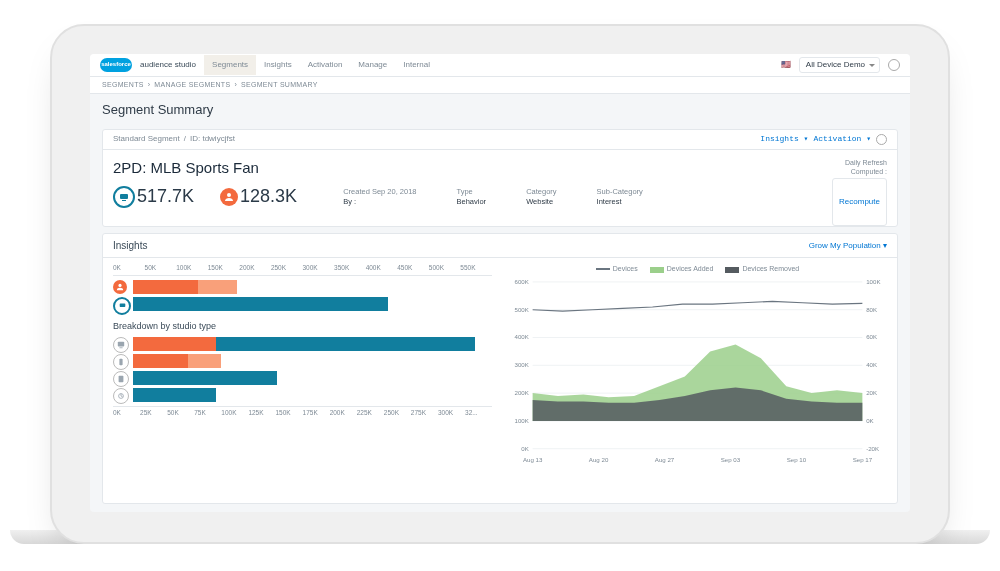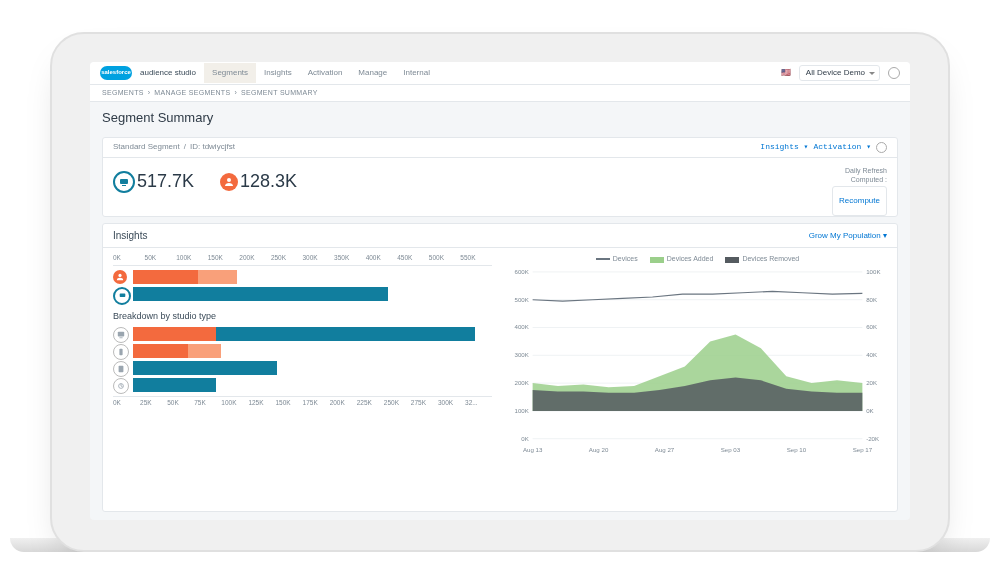--- a/index.html
+++ b/index.html
@@ -5,21 +5,21 @@
   :root{
     --laptop-w:900px; --laptop-h:520px;
     --screen-w:820px;--screen-h:460px;
     --bg:#f4f6f8; --card:#ffffff; --border:#e3e7eb;
     --muted:#7e8a95; --text:#2f3b47; --blue:#0176d3;
     --teal:#117e9e; --orange:#f36a3e; --orange2:#f9a07a;
     --green:#9bcf8b; --darkgrey:#555b60;
     --link:#0176d3;
   }
   body{margin:0;background:#fff;font:10px/1.3 'Helvetica Neue',Arial,sans-serif;color:var(--text);}
-  .laptop{width:var(--laptop-w);height:var(--laptop-h);margin:32px auto 0 auto;
+  .laptop{width:var(--laptop-w);height:var(--laptop-h);margin:24px auto 0 auto;
     border:2px solid #e0e0e0;border-radius:34px;background:#f0f0f0;position:relative;
     box-shadow:0 18px 40px -20px rgba(0,0,0,.25);padding:28px 38px 30px 38px;box-sizing:border-box;}
   .screen{width:100%;height:100%;background:var(--bg);border-radius:4px;overflow:hidden;
     display:flex;flex-direction:column;}
   .base{width:980px;height:14px;margin:-2px auto 0 auto;border-radius:0 0 38px 38px;
     background:linear-gradient(#f0f0f0,#d8d8d8);box-shadow:0 28px 20px -18px rgba(0,0,0,.18);}
   .notch{width:120px;height:6px;margin:-14px auto 0 auto;background:#d8d8d8;border-radius:0 0 10px 10px;}
 
   
   .topbar{height:22px;background:#fff;border-bottom:1px solid var(--border);display:flex;
@@ -45,21 +45,21 @@
   h1.title{margin:0 0 4px 0;font-size:13px;font-weight:400;color:var(--text);}
 
   .card{background:var(--card);border:1px solid var(--border);border-radius:3px;}
 
   .seg-header{padding:4px 10px;border-bottom:1px solid var(--border);display:flex;
     align-items:center;font-size:8px;color:var(--muted);}
   .seg-header .right{margin-left:auto;display:flex;gap:5px;color:var(--link);font-family:Liberation Mono, monospace;}
   .seg-body{padding:8px 10px 10px 10px;}
   .seg-body h2{margin:0 0 8px 0;font-size:15px;font-weight:400;color:#1b2a3a;}
   .recomp{font-size:7px;color:var(--muted);text-align:right;float:right;}
-  .recomp a{display:inline-block;border:1px solid var(--border);padding:9px 6px;border-radius:3px;
+  .recomp a{display:inline-block;border:1px solid var(--border);padding:18px 6px;border-radius:3px;
     color:var(--link);font-size:8px;margin-top:2px;}
 
   .stats{display:flex;align-items:center;gap:26px;margin-top:4px;}
   .stat{display:flex;align-items:center;gap:2px;}
   .stat .n{font-size:18px;color:#2b3a48;}
   .ico{width:18px;height:18px;border-radius:50%;display:flex;align-items:center;justify-content:center;}
   .ico.teal{border:2px solid var(--teal);} .ico.teal svg{fill:var(--teal);}
   .ico.orange{background:var(--orange);} .ico.orange svg{fill:#fff;}
   .meta{display:flex;gap:40px;margin-left:20px;font-size:7.5px;color:var(--muted);}
   .meta b{display:block;color:var(--text);font-weight:400;}
@@ -142,38 +142,49 @@
             <span>Activation ▾</span>
             <span class="gear" style="width:9px;height:9px;"></span>
           </div>
         </div>
         <div class="seg-body">
           <div class="recomp">
             <div>Daily Refresh</div>
             <div>Computed :</div>
             <a>Recompute</a>
           </div>
+          <h2>2PD: MLB Sports Fan</h2>
           <div class="stats">
             <div class="stat">
               <div class="ico teal">
                 <svg width="10" height="10" viewBox="0 0 10 10">
                     <rect x="1" y="2" width="8" height="5" rx="1"></rect>
                     <rect x="3" y="8" width="4" height="1"></rect>
                   </svg>
               </div>
               <span class="n">517.7K</span>
             </div>
             <div class="stat">
               <div class="ico orange">
                 <svg width="10" height="10" viewBox="0 0 10 10">
                     <circle cx="5" cy="3" r="2"></circle>
                     <path d="M1 9c0-2 2-3 4-3s4 1 4 3z"></path>
                   </svg>
               </div>
               <span class="n">128.3K</span>
+            </div>
+            <div class="meta">
+              <div><span>Created Sep 20, 2018</span>
+                   <b>By :</b></div>
+              <div><span>Type</span>
+                   <b>Behavior</b></div>
+              <div><span>Category</span>
+                   <b>Website</b></div>
+              <div><span>Sub-Category</span>
+                   <b>Interest</b></div>
             </div>
           </div>
         </div>
       </div>
 
       <div class="card" style="flex:1;display:flex;flex-direction:column;">
         <div class="ins-head">
           <span>Insights</span>
           <span class="r">Grow My Population ▾</span>
         </div>

